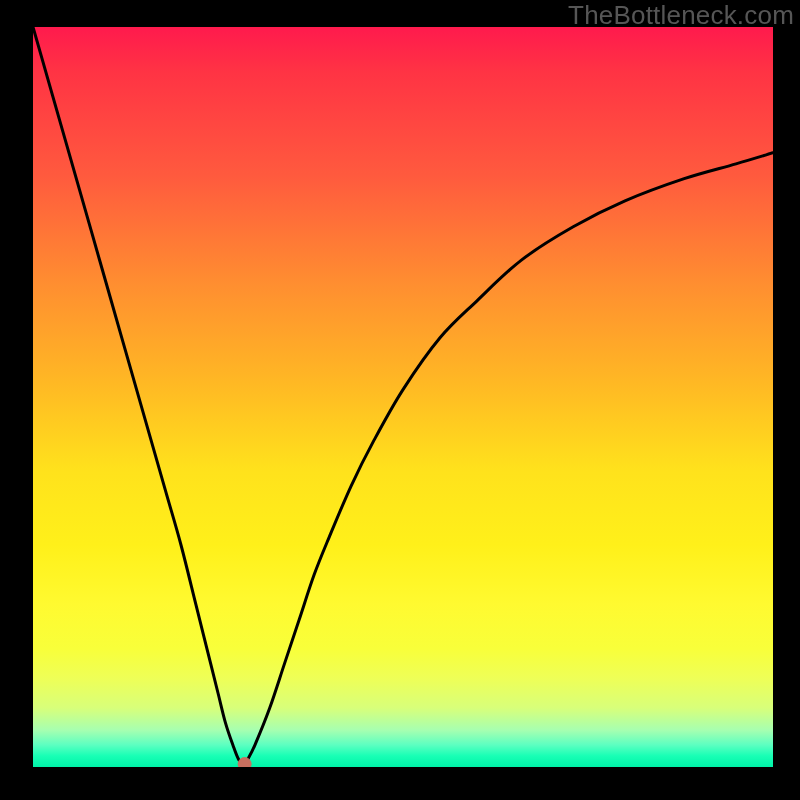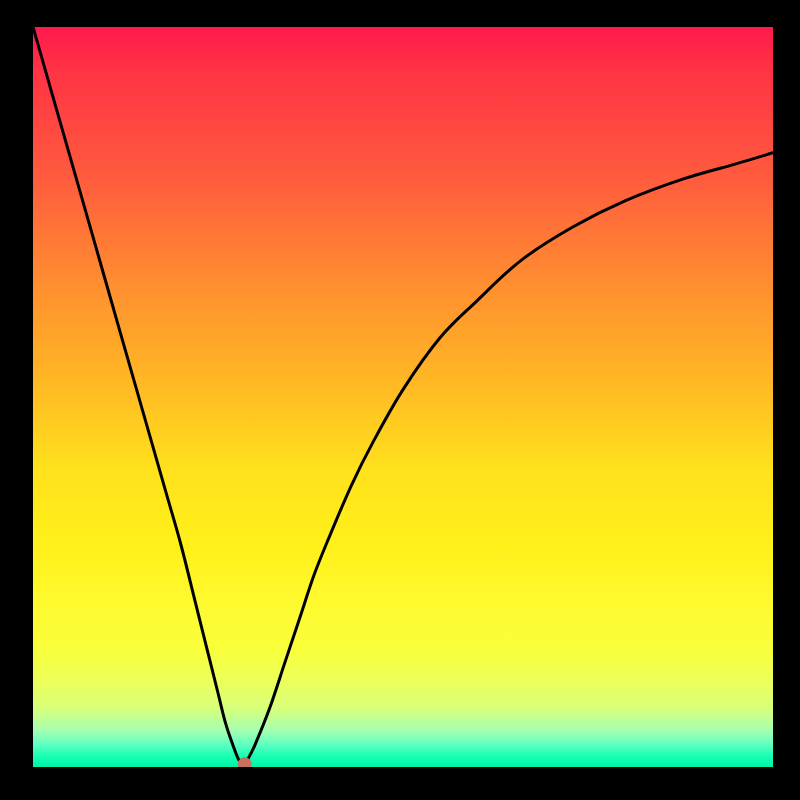--- a/index.html
+++ b/index.html
@@ -57,20 +57,21 @@
     position: absolute;
     inset: 0;
     width: 100%;
     height: 100%;
   }
 </style>
 </head>
 <body>
 
 <div class="frame">
+  <div class="watermark">TheBottleneck.com</div>
 
   <div class="plot">
     <div class="gradient"></div>
     <svg class="curve" viewBox="0 0 740 740" preserveAspectRatio="none">
       <path id="curve-path" fill="none" stroke="#000" stroke-width="3" stroke-linejoin="round" stroke-linecap="round" d="M 0 0 C 2.466666666666667 8.633333333333326 9.866666666666667 34.53333333333329 14.8 51.799999999999955 C 19.733333333333334 69.06666666666662 24.666666666666668 86.33333333333336 29.6 103.60000000000002 C 34.53333333333333 120.86666666666669 39.46666666666667 138.1333333333333 44.4 155.39999999999998 C 49.33333333333333 172.66666666666666 54.266666666666666 189.93333333333337 59.2 207.20000000000005 C 64.13333333333334 224.46666666666673 69.06666666666666 241.73333333333335 74 259 C 78.93333333333334 276.26666666666665 83.86666666666666 293.53333333333336 88.8 310.8 C 93.73333333333333 328.06666666666666 98.66666666666667 345.3333333333333 103.60000000000001 362.59999999999997 C 108.53333333333335 379.8666666666666 113.46666666666667 397.1333333333333 118.4 414.4 C 123.33333333333334 431.66666666666663 128.26666666666665 448.93333333333334 133.2 466.2 C 138.13333333333333 483.46666666666664 143.06666666666666 499.5 148 518 C 152.93333333333334 536.5 158.48333333333335 559.9333333333334 162.8 577.2 C 167.11666666666667 594.4666666666667 170.2 606.8000000000001 173.89999999999998 621.6 C 177.59999999999997 636.4 181.91666666666666 653.6666666666666 185 666 C 188.08333333333334 678.3333333333334 189.93333333333334 686.9666666666667 192.4 695.6 C 194.86666666666667 704.2333333333333 197.58 711.6333333333333 199.8 717.8 C 202.02 723.9666666666666 203.7466666666667 729.3933333333333 205.72000000000003 732.6 C 207.69333333333336 735.8066666666667 210.16000000000003 737.04 211.64000000000001 737.04 C 213.12 737.04 212.87333333333333 735.8066666666667 214.6 732.6 C 216.32666666666665 729.3933333333333 218.3 726.4333333333333 222 717.8 C 225.7 709.1666666666666 231.86666666666667 694.3666666666666 236.8 680.8 C 241.73333333333335 667.2333333333333 246.66666666666669 651.1999999999999 251.60000000000002 636.4 C 256.53333333333336 621.6 261.46666666666664 606.8 266.4 592 C 271.3333333333333 577.2 276.26666666666665 561.1666666666667 281.2 547.6 C 286.1333333333333 534.0333333333333 289.8333333333333 525.4 296 510.6 C 302.1666666666667 495.8 310.79999999999995 474.83333333333337 318.2 458.8 C 325.6 442.76666666666665 331.7666666666667 430.43333333333334 340.40000000000003 414.4 C 349.03333333333336 398.3666666666666 358.9 379.8666666666666 370 362.59999999999997 C 381.1 345.3333333333333 394.66666666666674 325.6 407.00000000000006 310.8 C 419.33333333333337 296 430.43333333333334 286.75 444 273.8 C 457.56666666666666 260.85 472.36666666666673 245.43333333333328 488.40000000000003 233.09999999999997 C 504.43333333333334 220.76666666666665 522.9333333333333 209.66666666666674 540.1999999999999 199.80000000000007 C 557.4666666666666 189.9333333333334 573.5 181.91666666666666 592 173.89999999999998 C 610.5 165.8833333333333 632.7 157.8666666666666 651.2 151.69999999999993 C 669.7 145.53333333333327 688.2 141.21666666666673 703 136.9000000000001 C 717.8 132.58333333333346 733.8333333333334 127.65000000000008 740 125.80000000000007"></path>
       <circle id="marker-dot" r="6.5" fill="#c87060" stroke="#c87060" cx="211.64000000000001" cy="737.04"></circle>
     </svg>
   </div>
 </div>
 

